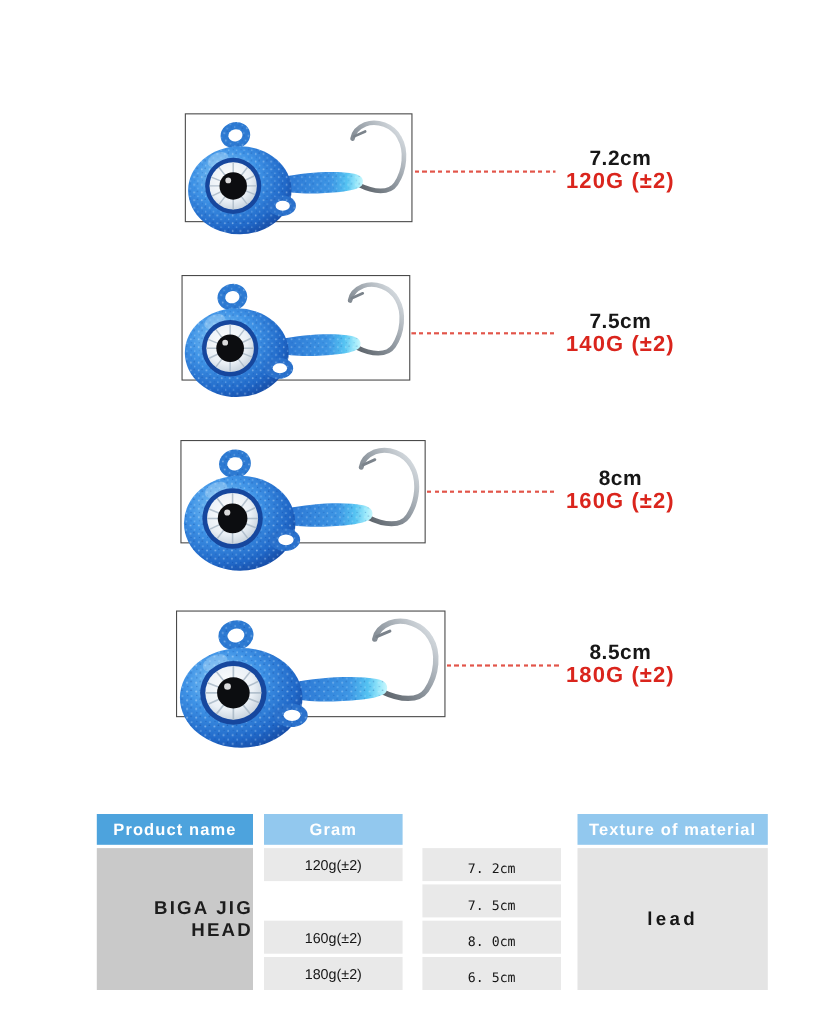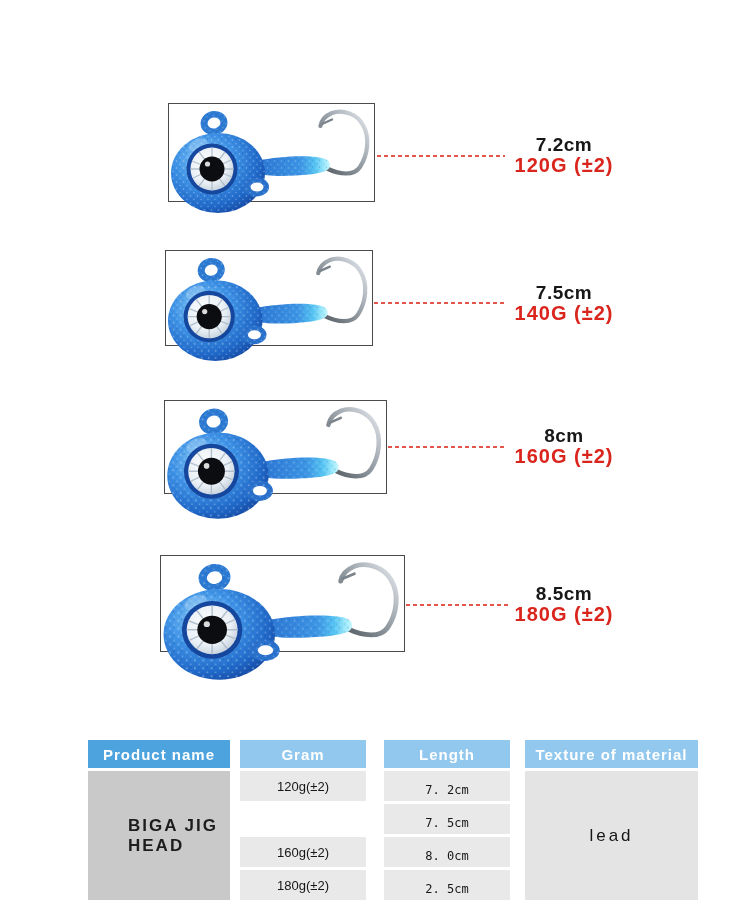--- a/index.html
+++ b/index.html
@@ -24,39 +24,39 @@
     margin-top:0;
   }
   
   .spec-table{
     position:absolute;left:88px;top:740px;
     display:grid;
     grid-template-columns:142px 10px 126px 18px 126px 15px 173px;
     grid-template-rows:28px 30px 30px 30px 30px;
     row-gap:3px;background:#fff;
   }
-  .cell{display:flex;align-items:center;justify-content:center;}
+  .cell{display:flex;align-items:center;justify-content:center;text-align:right;}
   .th{color:#ffffff;font-weight:bold;font-size:15px;letter-spacing:1px;}
   .th-first{background:#4da3dd;grid-column:1;grid-row:1;}
   .th-gram{background:#92c8ee;grid-column:3;grid-row:1;}
   .th-length{background:#92c8ee;grid-column:5;grid-row:1;}
   .th-material{background:#92c8ee;grid-column:7;grid-row:1;}
   .td-product{
     background:#c9c9c9;grid-column:1;grid-row:2 / span 4;
     color:#1d1d1d;font-weight:bold;font-size:17px;letter-spacing:2px;padding-left:40px;
   }
   .td-gram{background:#e9e9e9;grid-column:3;color:#161616;font-size:13px;}
   .td-length{
     background:#e9e9e9;grid-column:5;color:#161616;font-size:12px;
     font-family:"DejaVu Sans Mono","Liberation Mono",monospace;
     align-items:flex-end;padding-bottom:4px;box-sizing:border-box;
   }
   .td-material{
     background:#e4e4e4;grid-column:7;grid-row:2 / span 4;
-    color:#161616;font-weight:normal;font-size:17px;letter-spacing:3px;
+    color:#161616;font-weight:bold;font-size:17px;letter-spacing:3px;
   }
   .r2{grid-row:2}.r3{grid-row:3}.r4{grid-row:4}.r5{grid-row:5}
 </style>
 </head>
 <body>
 
 <svg width="0" height="0" style="position:absolute" aria-hidden="true">
   <defs>
     <radialGradient id="gBall" cx="0.36" cy="0.34" r="0.78">
       <stop offset="0" stop-color="#8fd0f8"></stop>
@@ -179,30 +179,29 @@
     <div class="dash-line" style="left:406px;top:604px;width:104px"></div>
     <div class="anno" style="top:582px">
       <div class="len">8.5cm</div>
       <div class="wt">180G (±2)</div>
     </div>
   </section>
 
   <div class="spec-table">
     <div class="cell th th-first">Product name</div>
     <div class="cell th th-gram">Gram</div>
-    <div class="cell th th-length">Length</div>
     <div class="cell th th-material">Texture of material</div>
 
     <div class="cell td-product">BIGA JIG HEAD</div>
 
     <div class="cell td-gram r2">120g(±2)</div>
     <div class="cell td-gram r4">160g(±2)</div>
     <div class="cell td-gram r5">180g(±2)</div>
 
     <div class="cell td-length r2">7. 2cm</div>
     <div class="cell td-length r3">7. 5cm</div>
     <div class="cell td-length r4">8. 0cm</div>
-    <div class="cell td-length r5">2. 5cm</div>
+    <div class="cell td-length r5">6. 5cm</div>
 
     <div class="cell td-material">lead</div>
   </div>
 
 </div>
 
 </body></html>

